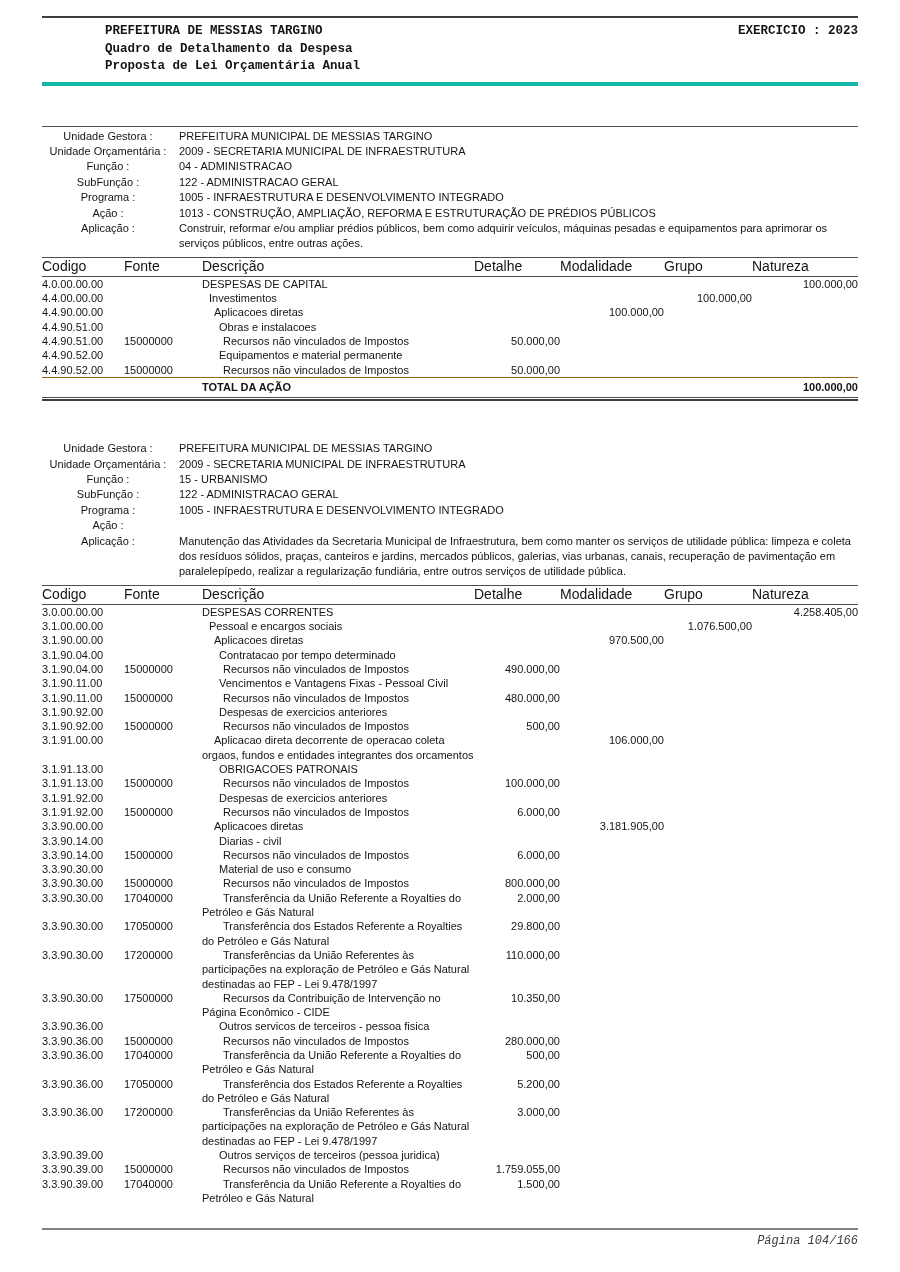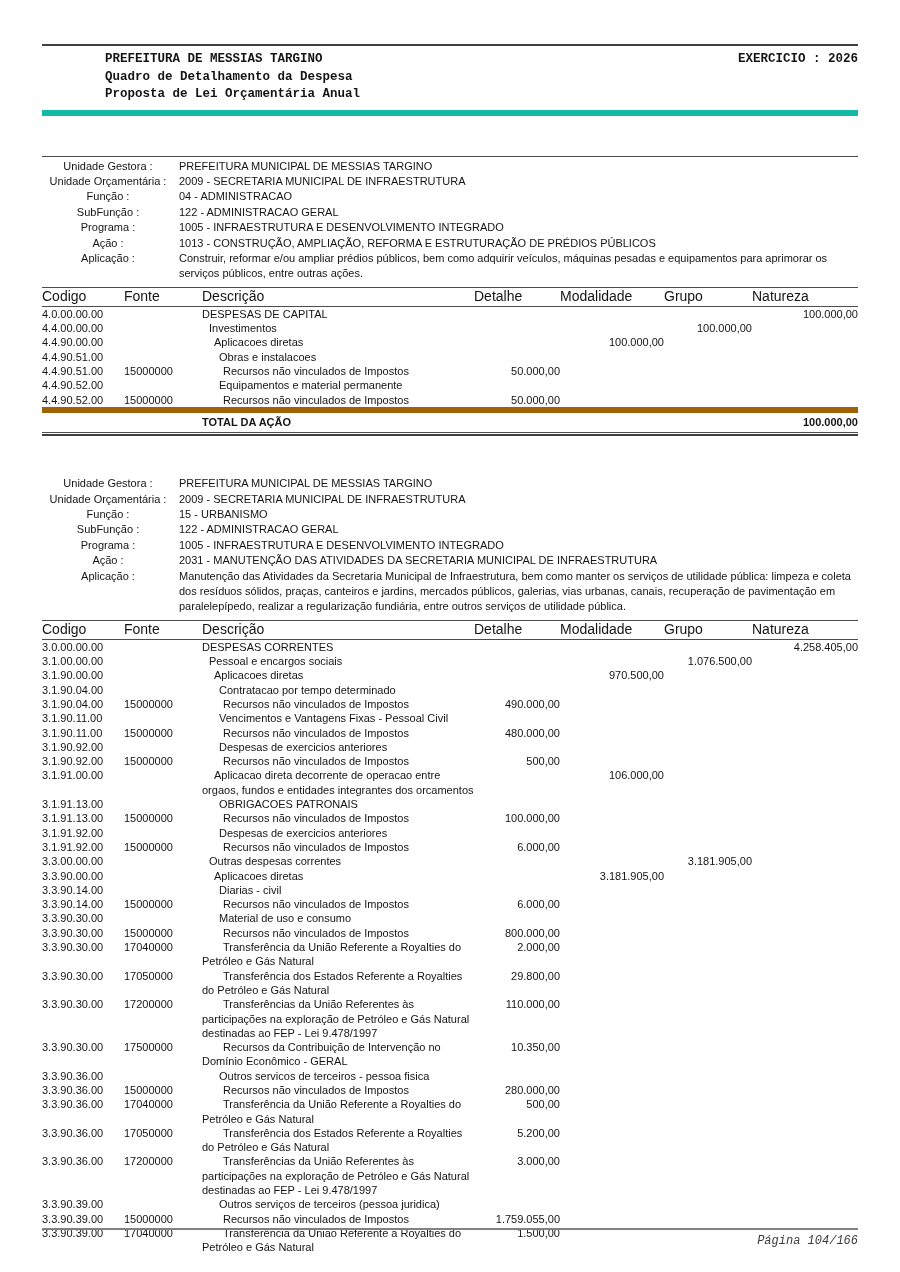--- a/index.html
+++ b/index.html
@@ -6,23 +6,23 @@
   html,body { background:#ffffff; }
   body {
     width:900px; height:1272px; position:relative;
     font-family:"Liberation Sans", sans-serif; color:#141414;
     overflow:hidden;
   }
   .content { position:absolute; left:42px; top:0; width:816px; }
 
   
   .doc-header {
-    margin-top:44px;
+    margin-top:16px;
     border-top:2px solid #3f3f3f;
-    border-bottom:6px solid #14b8a6;
+    border-bottom:4px solid #14b8a6;
     padding:5px 0 6px 0;
   }
   .doc-header .hline {
     font-family:"Liberation Mono","DejaVu Sans Mono",monospace;
     font-weight:bold; font-size:12.5px; line-height:17.5px;
     padding-left:63px; display:flex; justify-content:space-between;
     white-space:pre;
   }
 
   
@@ -41,42 +41,42 @@
     font-weight:normal; font-size:14px; text-align:left;
     border-top:1px solid #4d4d4d; border-bottom:1px solid #4d4d4d;
     padding:2.5px 0; line-height:13px;
   }
   table.budget-table td {
     font-size:11px; line-height:14.3px; vertical-align:top;
     padding:0; word-wrap:break-word;
   }
   th.num, td.num { text-align:right; }
   tr.total-row td {
-    border-top:6px solid #a16207; font-weight:bold; padding:2px 0 3px 0;
+    border-top:1px solid #a16207; font-weight:bold; padding:2px 0 3px 0;
   }
   .dbl-rule { height:4px; border-top:1px solid #4d4d4d; border-bottom:2px solid #3f3f3f; }
 
   
   .page-footer { position:absolute; left:42px; width:816px; top:1228px; }
   .footer-rule { border-top:2px solid #828282; }
   .page-number {
     font-family:"Liberation Mono","DejaVu Sans Mono",monospace;
     font-style:italic; font-size:12px; color:#3c3c3c;
     text-align:right; margin-top:4px;
   }
 </style>
 </head>
 <body>
 
 <div class="content">
 
   <div class="doc-header">
     <div class="hline">
       <span>PREFEITURA DE MESSIAS TARGINO</span>
-      <span>EXERCICIO : 2026</span>
+      <span>EXERCICIO : 2023</span>
     </div>
     <div class="hline">
       <span>Quadro de Detalhamento da Despesa</span>
     </div>
     <div class="hline">
       <span>Proposta de Lei Orçamentária Anual</span>
     </div>
   </div>
 
   <div>
@@ -226,21 +226,20 @@
           <div class="info-line">
             <span class="info-label">SubFunção :</span>
             <span class="info-value">122 - ADMINISTRACAO GERAL</span>
           </div>
           <div class="info-line">
             <span class="info-label">Programa :</span>
             <span class="info-value">1005 - INFRAESTRUTURA E DESENVOLVIMENTO INTEGRADO</span>
           </div>
           <div class="info-line">
             <span class="info-label">Ação :</span>
-            <span class="info-value">2031 - MANUTENÇÃO DAS ATIVIDADES DA SECRETARIA MUNICIPAL DE INFRAESTRUTURA</span>
           </div>
           <div class="info-line">
             <span class="info-label">Aplicação :</span>
             <span class="info-value">Manutenção das Atividades da Secretaria Municipal de Infraestrutura, bem como manter os serviços de utilidade pública: limpeza e coleta dos resíduos sólidos, praças, canteiros e jardins, mercados públicos, galerias, vias urbanas, canais, recuperação de pavimentação em paralelepípedo, realizar a regularização fundiária, entre outros serviços de utilidade pública.</span>
           </div>
         </div>
         <table class="budget-table">
           <colgroup>
             <col style="width: 82px;">
             <col style="width: 78px;">
@@ -339,21 +338,21 @@
               <td>15000000</td>
               <td style="text-indent: 21px;">Recursos não vinculados de Impostos</td>
               <td class="num">500,00</td>
               <td class="num"></td>
               <td class="num"></td>
               <td class="num"></td>
             </tr>
             <tr>
               <td>3.1.91.00.00</td>
               <td></td>
-              <td style="text-indent: 12px;">Aplicacao direta decorrente de operacao entre orgaos, fundos e entidades integrantes dos orcamentos</td>
+              <td style="text-indent: 12px;">Aplicacao direta decorrente de operacao coleta orgaos, fundos e entidades integrantes dos orcamentos</td>
               <td class="num"></td>
               <td class="num">106.000,00</td>
               <td class="num"></td>
               <td class="num"></td>
             </tr>
             <tr>
               <td>3.1.91.13.00</td>
               <td></td>
               <td style="text-indent: 17px;">OBRIGACOES PATRONAIS</td>
               <td class="num"></td>
@@ -379,29 +378,20 @@
               <td class="num"></td>
               <td class="num"></td>
             </tr>
             <tr>
               <td>3.1.91.92.00</td>
               <td>15000000</td>
               <td style="text-indent: 21px;">Recursos não vinculados de Impostos</td>
               <td class="num">6.000,00</td>
               <td class="num"></td>
               <td class="num"></td>
-              <td class="num"></td>
-            </tr>
-            <tr>
-              <td>3.3.00.00.00</td>
-              <td></td>
-              <td style="text-indent: 7px;">Outras despesas correntes</td>
-              <td class="num"></td>
-              <td class="num"></td>
-              <td class="num">3.181.905,00</td>
               <td class="num"></td>
             </tr>
             <tr>
               <td>3.3.90.00.00</td>
               <td></td>
               <td style="text-indent: 12px;">Aplicacoes diretas</td>
               <td class="num"></td>
               <td class="num">3.181.905,00</td>
               <td class="num"></td>
               <td class="num"></td>
@@ -465,21 +455,21 @@
               <td>17200000</td>
               <td style="text-indent: 21px;">Transferências da União Referentes às participações na exploração de Petróleo e Gás Natural destinadas ao FEP - Lei 9.478/1997</td>
               <td class="num">110.000,00</td>
               <td class="num"></td>
               <td class="num"></td>
               <td class="num"></td>
             </tr>
             <tr>
               <td>3.3.90.30.00</td>
               <td>17500000</td>
-              <td style="text-indent: 21px;">Recursos da Contribuição de Intervenção no Domínio Econômico - GERAL</td>
+              <td style="text-indent: 21px;">Recursos da Contribuição de Intervenção no Página Econômico - CIDE</td>
               <td class="num">10.350,00</td>
               <td class="num"></td>
               <td class="num"></td>
               <td class="num"></td>
             </tr>
             <tr>
               <td>3.3.90.36.00</td>
               <td></td>
               <td style="text-indent: 17px;">Outros servicos de terceiros - pessoa fisica</td>
               <td class="num"></td>

